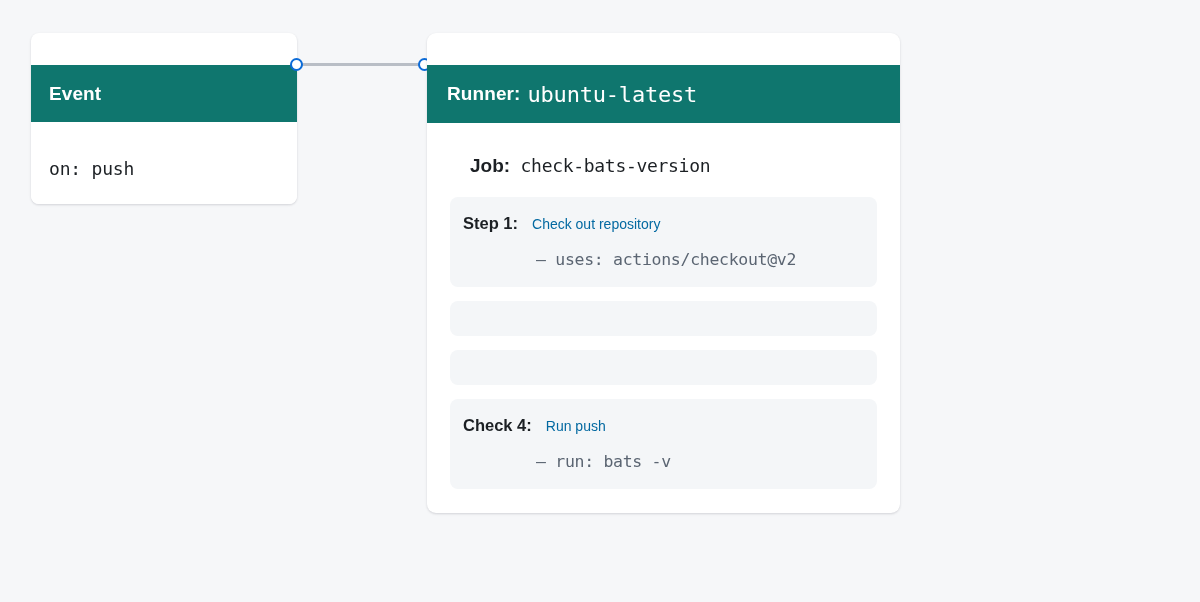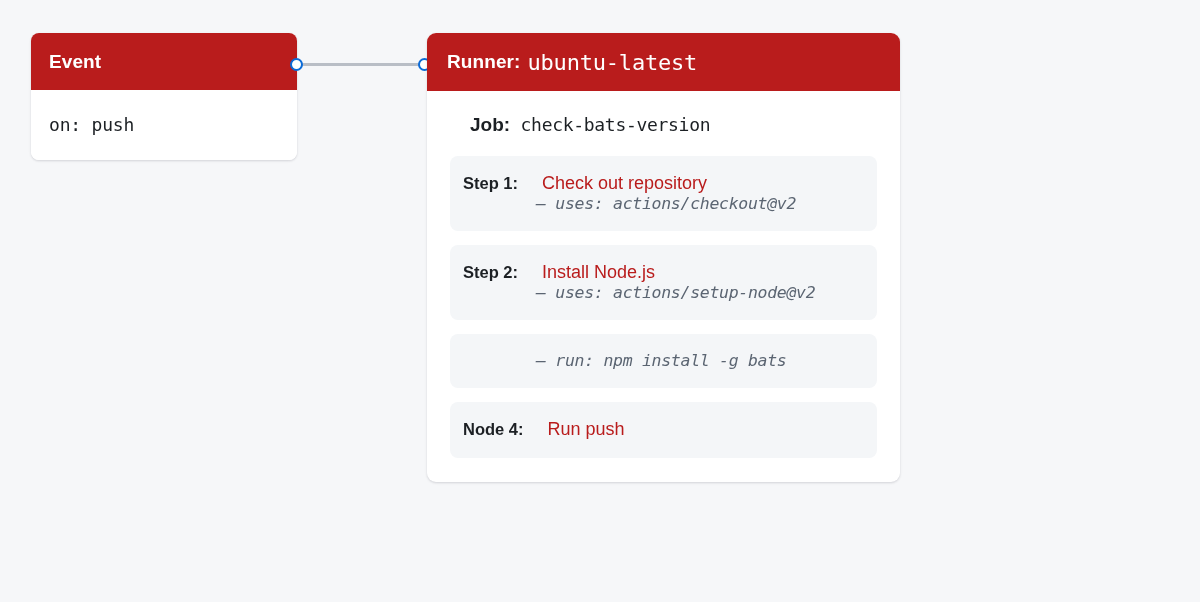--- a/index.html
+++ b/index.html
@@ -29,44 +29,45 @@
     left: 31px;
     top: 33px;
     width: 266px;
     border-radius: 8px;
     background: #ffffff;
     box-shadow: 0 1px 3px rgba(16,24,40,0.10), 0 1px 2px rgba(16,24,40,0.06);
     overflow: hidden;
   }
 
   .node-header {
-    background: #b91c1c;
+    background: #0f766e;
     color: #ffffff;
     padding: 0 18px;
     height: 57px;
     display: flex;
     align-items: center;
+    margin-top: 32px;
   }
 
   .node-header .hdr-label {
     font-size: 19px;
     font-weight: bold;
     letter-spacing: 0.1px;
   }
 
   .node-header .hdr-value {
     font-family: "DejaVu Sans Mono", monospace;
     font-size: 22px;
     font-weight: normal;
     margin-left: 7px;
     letter-spacing: -0.2px;
   }
 
   .event-body {
-    padding: 24px 18px 25px 18px;
+    padding: 36px 18px 25px 18px;
     background: #ffffff;
   }
 
   .event-body .mono-line {
     font-family: "DejaVu Sans Mono", monospace;
     font-size: 18px;
     color: #1c2024;
     letter-spacing: -0.2px;
   }
 
@@ -109,21 +110,21 @@
   .runner-node .node-header {
     height: 58px;
     padding: 4px 20px;
   }
 
   .runner-body {
     padding: 0 23px 24px 23px;
   }
 
   .job-line {
-    padding: 23px 0 20px 20px;
+    padding: 32px 0 20px 20px;
     color: #1c2024;
   }
 
   .job-line .job-label {
     font-size: 19px;
     font-weight: bold;
   }
 
   .job-line .job-value {
     font-family: "DejaVu Sans Mono", monospace;
@@ -152,33 +153,33 @@
     white-space: nowrap;
   }
 
   .step-title .step-num {
     font-size: 16.5px;
     font-weight: bold;
     color: #1c2024;
   }
 
   .step-title .step-name {
-    font-size: 18px;
-    color: #b91c1c;
-    margin-left: 24px;
+    font-size: 14px;
+    color: #0369a1;
+    margin-left: 14px;
   }
 
   .step-detail {
     font-family: "DejaVu Sans Mono", monospace;
     font-size: 16.5px;
     color: #5b6572;
+    margin-top: 17px;
     padding-left: 73px;
     letter-spacing: -0.3px;
     white-space: nowrap;
-    font-style: italic;
   }
 </style>
 </head>
 <body>
 
 <div class="canvas">
 
   <div class="event-node">
     <div class="node-header">
       <span class="hdr-label">Event</span>
@@ -208,35 +209,30 @@
 
         <div class="step-card">
           <div class="step-title">
             <span class="step-num">Step 1:</span>
             <span class="step-name">Check out repository</span>
           </div>
           <div class="step-detail">– uses: actions/checkout@v2</div>
         </div>
 
         <div class="step-card">
+        </div>
+
+        <div class="step-card">
+        </div>
+
+        <div class="step-card">
           <div class="step-title">
-            <span class="step-num">Step 2:</span>
-            <span class="step-name">Install Node.js</span>
-          </div>
-          <div class="step-detail">– uses: actions/setup-node@v2</div>
-        </div>
-
-        <div class="step-card">
-          <div class="step-detail">– run: npm install -g bats</div>
-        </div>
-
-        <div class="step-card">
-          <div class="step-title">
-            <span class="step-num">Node 4:</span>
+            <span class="step-num">Check 4:</span>
             <span class="step-name">Run push</span>
           </div>
+          <div class="step-detail">– run: bats -v</div>
         </div>
 
       </div>
     </div>
   </div>
 
 </div>
 
 </body></html>

